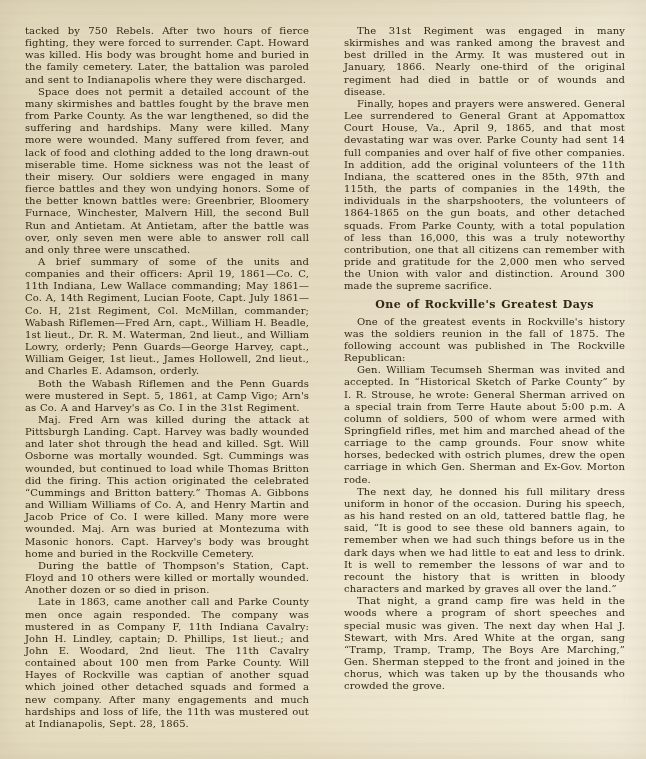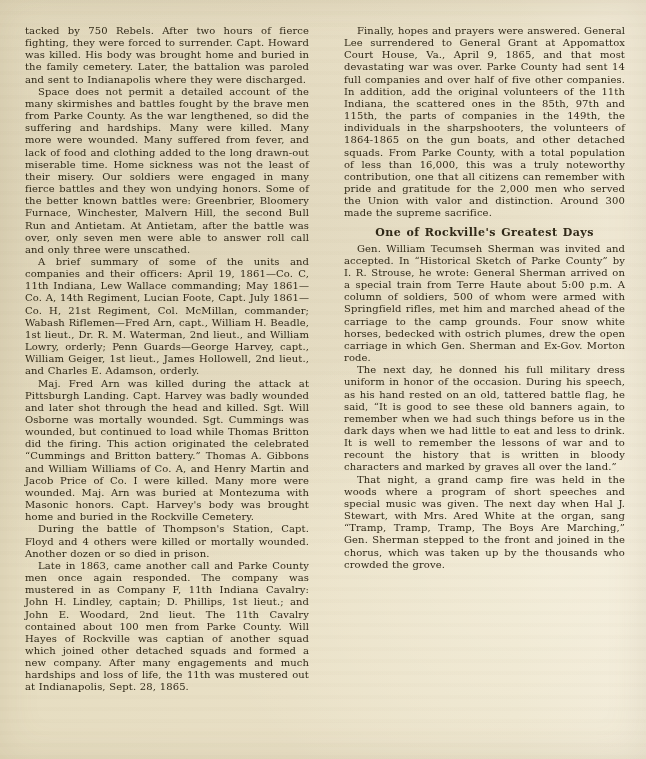--- a/index.html
+++ b/index.html
@@ -60,27 +60,30 @@
 </style>
 </head>
 <body>
 
 <div class="page">
 
   <div class="col col-left">
     <p class="no-indent">tacked by 750 Rebels. After two hours of fierce fighting, they were forced to surrender. Capt. Howard was killed. His body was brought home and buried in the family cemetery. Later, the battalion was paroled and sent to Indianapolis where they were discharged.</p>
     <p>Space does not permit a detailed account of the many skirmishes and battles fought by the brave men from Parke County. As the war lengthened, so did the suffering and hardships. Many were killed. Many more were wounded. Many suffered from fever, and lack of food and clothing added to the long drawn-out miserable time. Home sickness was not the least of their misery. Our soldiers were engaged in many fierce battles and they won undying honors. Some of the better known battles were: Greenbrier, Bloomery Furnace, Winchester, Malvern Hill, the second Bull Run and Antietam. At Antietam, after the battle was over, only seven men were able to answer roll call and only three were unscathed.</p>
     <p>A brief summary of some of the units and companies and their officers: April 19, 1861—Co. C, 11th Indiana, Lew Wallace commanding; May 1861—Co. A, 14th Regiment, Lucian Foote, Capt. July 1861—Co. H, 21st Regiment, Col. McMillan, commander; Wabash Riflemen—Fred Arn, capt., William H. Beadle, 1st lieut., Dr. R. M. Waterman, 2nd lieut., and William Lowry, orderly; Penn Guards—George Harvey, capt., William Geiger, 1st lieut., James Hollowell, 2nd lieut., and Charles E. Adamson, orderly.</p>
+    <p>Both the Wabash Riflemen and the Penn Guards were mustered in Sept. 5, 1861, at Camp Vigo; Arn's as Co. A and Harvey's as Co. I in the 31st Regiment.</p>
     <p>Maj. Fred Arn was killed during the attack at Pittsburgh Landing. Capt. Harvey was badly wounded and later shot through the head and killed. Sgt. Will Osborne was mortally wounded. Sgt. Cummings was wounded, but continued to load while Thomas Britton did the firing. This action originated the celebrated “Cummings and Britton battery.” Thomas A. Gibbons and William Williams of Co. A, and Henry Martin and Jacob Price of Co. I were killed. Many more were wounded. Maj. Arn was buried at Montezuma with Masonic honors. Capt. Harvey's body was brought home and buried in the Rockville Cemetery.</p>
-    <p>During the battle of Thompson's Station, Capt. Floyd and 4 others were killed or mortally wounded. Another dozen or so died in prison.</p>
+    <p>During the battle of Thompson's Station, Capt. Floyd and 10 others were killed or mortally wounded. Another dozen or so died in prison.</p>
     <p>Late in 1863, came another call and Parke County men once again responded. The company was mustered in as Company F, 11th Indiana Cavalry: John H. Lindley, captain; D. Phillips, 1st lieut.; and John E. Woodard, 2nd lieut. The 11th Cavalry contained about 100 men from Parke County. Will Hayes of Rockville was captian of another squad which joined other detached squads and formed a new company. After many engagements and much hardships and loss of life, the 11th was mustered out at Indianapolis, Sept. 28, 1865.</p>
   </div>
 
   <div class="col col-right">
+    <p>The 31st Regiment was engaged in many skirmishes and was ranked among the bravest and best drilled in the Army. It was mustered out in January, 1866. Nearly one-third of the original regiment had died in battle or of wounds and disease.</p>
     <p>Finally, hopes and prayers were answered. General Lee surrendered to General Grant at Appomattox Court House, Va., April 9, 1865, and that most devastating war was over. Parke County had sent 14 full companies and over half of five other companies. In addition, add the original volunteers of the 11th Indiana, the scattered ones in the 85th, 97th and 115th, the parts of companies in the 149th, the individuals in the sharpshooters, the volunteers of 1864-1865 on the gun boats, and other detached squads. From Parke County, with a total population of less than 16,000, this was a truly noteworthy contribution, one that all citizens can remember with pride and gratitude for the 2,000 men who served the Union with valor and distinction. Around 300 made the supreme sacrifice.</p>
     <h2 class="section-heading">One of Rockville's Greatest Days</h2>
+    <p>One of the greatest events in Rockville's history was the soldiers reunion in the fall of 1875. The following account was published in The Rockville Republican:</p>
     <p>Gen. William Tecumseh Sherman was invited and accepted. In “Historical Sketch of Parke County” by I. R. Strouse, he wrote: General Sherman arrived on a special train from Terre Haute about 5:00 p.m. A column of soldiers, 500 of whom were armed with Springfield rifles, met him and marched ahead of the carriage to the camp grounds. Four snow white horses, bedecked with ostrich plumes, drew the open carriage in which Gen. Sherman and Ex-Gov. Morton rode.</p>
     <p>The next day, he donned his full military dress uniform in honor of the occasion. During his speech, as his hand rested on an old, tattered battle flag, he said, “It is good to see these old banners again, to remember when we had such things before us in the dark days when we had little to eat and less to drink. It is well to remember the lessons of war and to recount the history that is written in bloody characters and marked by graves all over the land.”</p>
     <p>That night, a grand camp fire was held in the woods where a program of short speeches and special music was given. The next day when Hal J. Stewart, with Mrs. Ared White at the organ, sang “Tramp, Tramp, Tramp, The Boys Are Marching,” Gen. Sherman stepped to the front and joined in the chorus, which was taken up by the thousands who crowded the grove.</p>
 
   </div>
 
 </div>
 
 </body></html>

